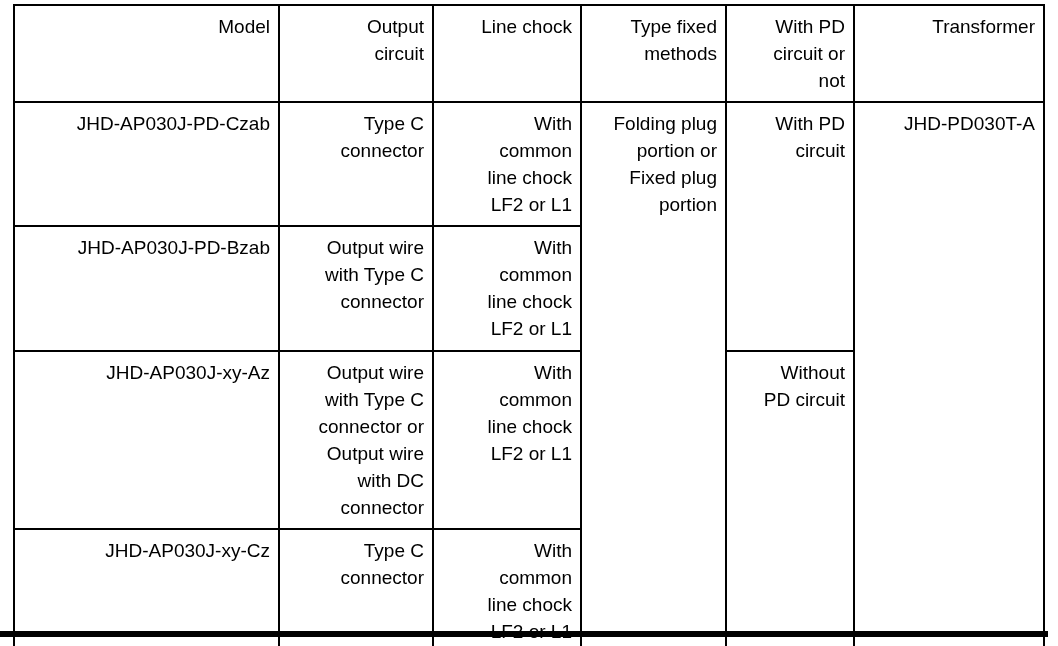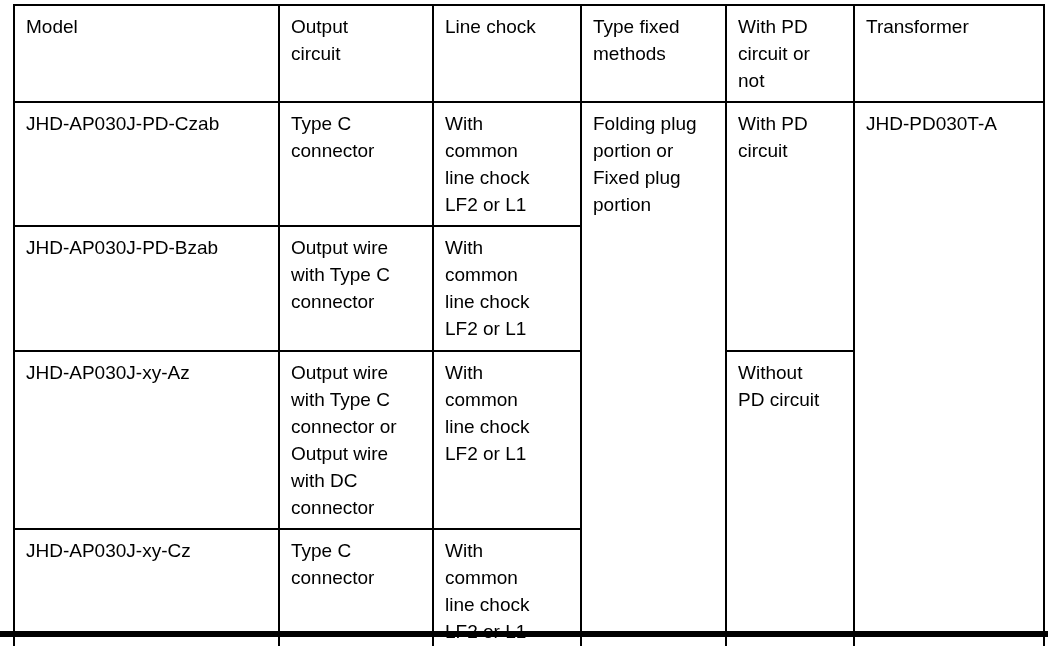--- a/index.html
+++ b/index.html
@@ -20,21 +20,21 @@
     left: 13px; top: 4px;
     width: 1030px;
     border-collapse: collapse;
     table-layout: fixed;
     font-size: 19px;
     line-height: 27px;
   }
   table.spec th, table.spec td {
     border: 2px solid #000000;
     vertical-align: top;
-    text-align: left;
+    text-align: right;
     font-weight: normal;
     padding: 7px 8px 7px 11px;
     white-space: pre-line;
     overflow: hidden;
   }
   tr.hdr   { height: 96px; }
   tr.r1    { height: 118px; }
   tr.r2    { height: 125px; }
   tr.r3    { height: 173px; }
   tr.r4    { height: 116px; }

